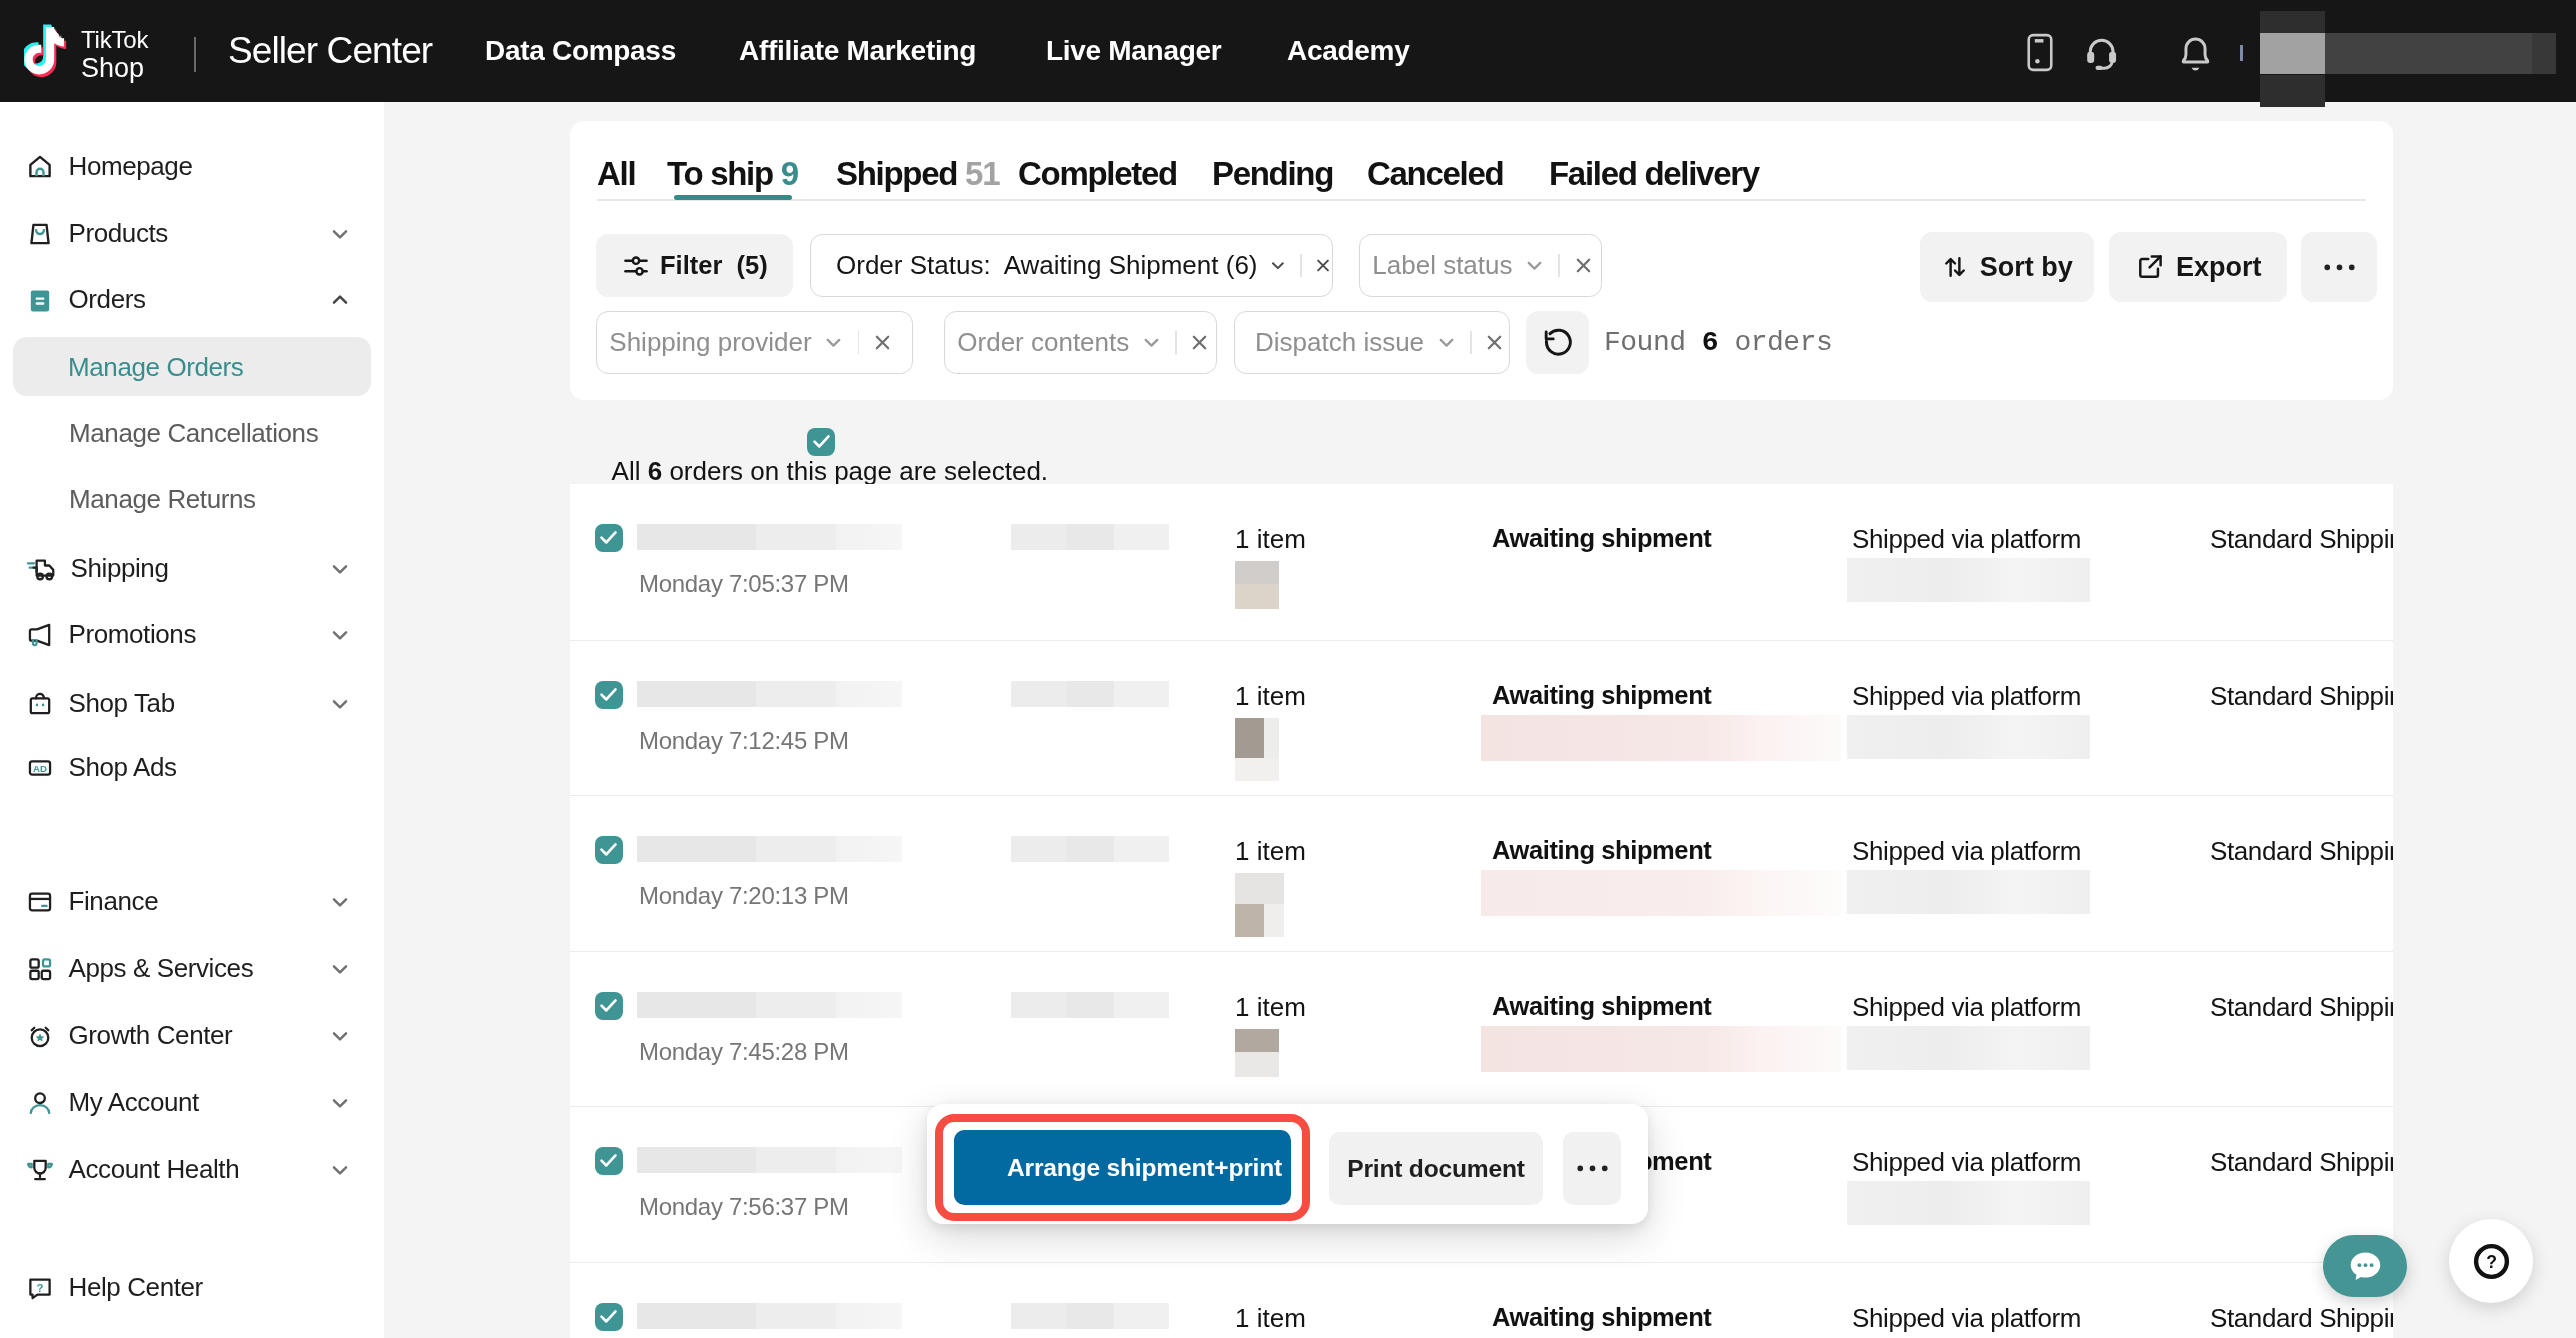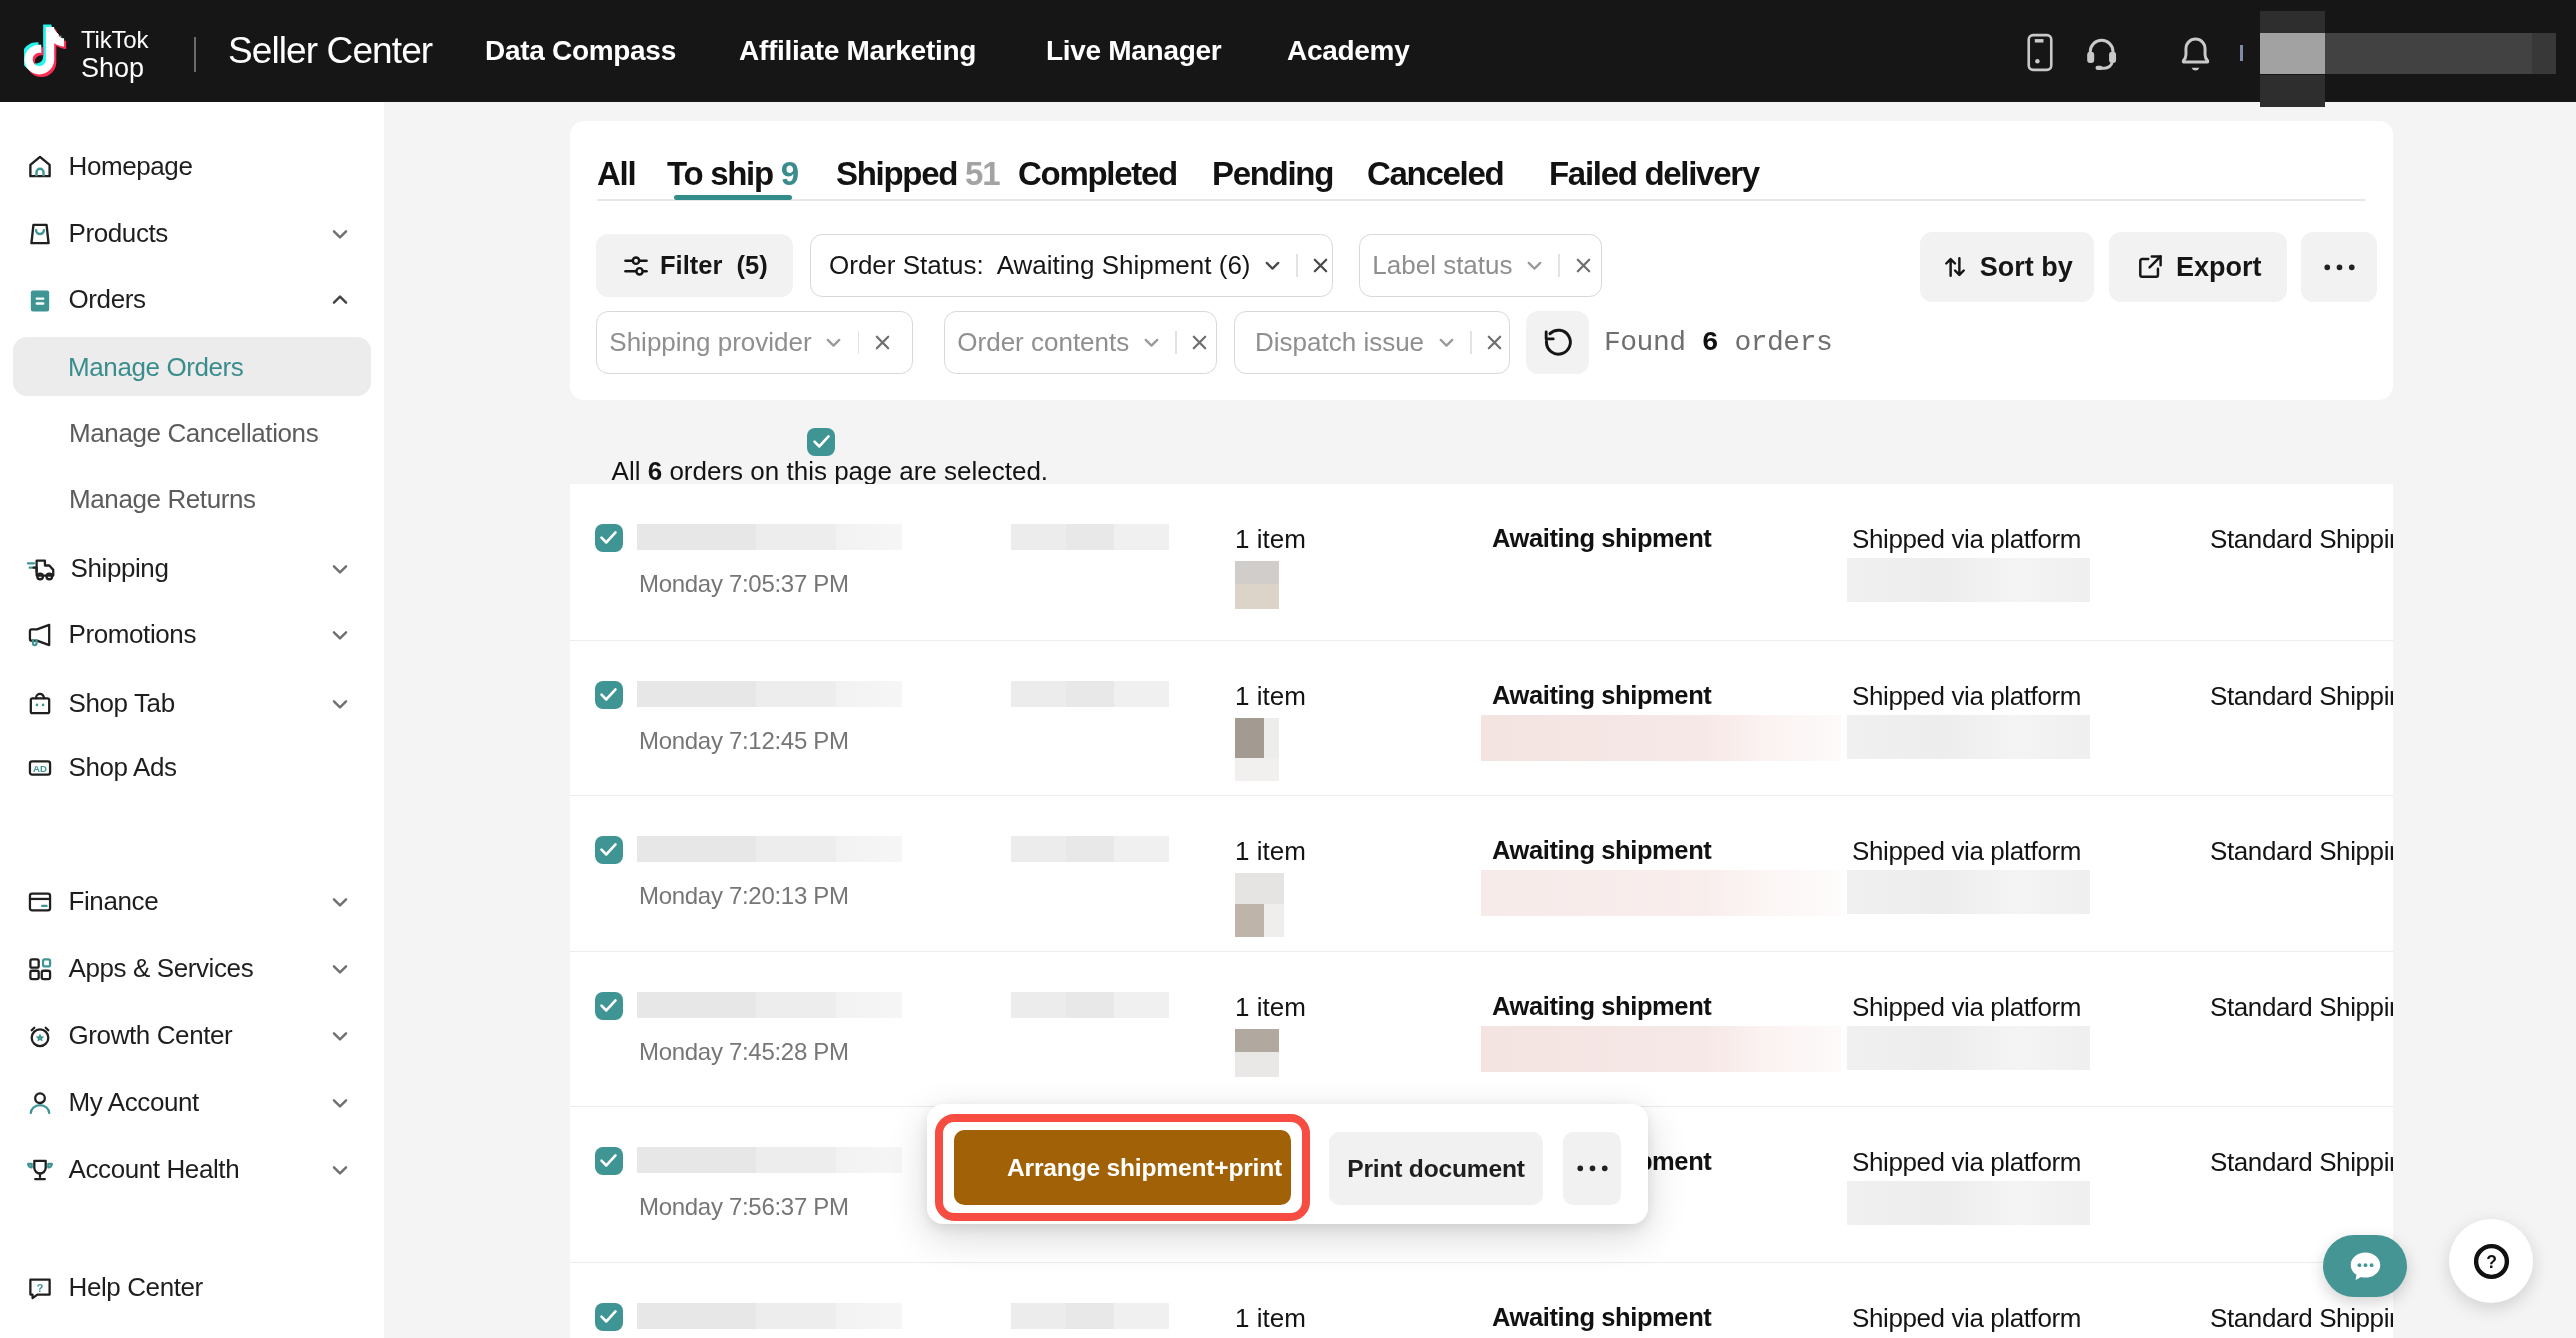--- a/index.html
+++ b/index.html
@@ -60,21 +60,21 @@
 .c-await { position:absolute; left:922px; top:40px; font-size:25.5px; letter-spacing:-0.4px; font-weight:bold; color:#111; }
 .c-ship { position:absolute; left:1282px; top:40px; font-size:26px; letter-spacing:-0.4px; color:#141414; }
 .c-std { position:absolute; left:1640px; top:40px; font-size:26px; letter-spacing:-0.4px; color:#141414; white-space:nowrap; }
 .blur-pink { position:absolute; left:911px; top:74px; width:360px; height:46px; background:linear-gradient(90deg,#f3e4e2 0%,#f6e8e6 62%,#fbf2f1 78%,#fdfafa 100%); }
 .blur-gray { position:absolute; left:1277px; top:74px; width:243px; height:44px; background:linear-gradient(90deg,#f0f0f0,#ededed 40%,#f4f4f4 70%,#efefef); }
 .thumb { position:absolute; left:665px; top:77px; width:49px; height:63px; }
 
 
 .popup { position:absolute; left:927px; top:1104px; width:721px; height:120px; background:#fff; border-radius:16px; box-shadow:0 12.3px 39px rgba(0,0,0,0.16), 0 3.5px 10.6px rgba(0,0,0,0.08); }
 .redring { position:absolute; left:935px; top:1114px; width:375px; height:107px; border:8.8px solid #f64c41; border-radius:19.3px; background:transparent; }
-.btn-teal { position:absolute; left:954px; top:1130px; width:337px; height:75px; background:#a16207; border-radius:10.6px; color:#fff; font-size:24.6px; letter-spacing:-0.2px; font-weight:bold; display:flex; align-items:center; justify-content:center;padding-left:44px; }
+.btn-teal { position:absolute; left:954px; top:1130px; width:337px; height:75px; background:#0369a1; border-radius:10.6px; color:#fff; font-size:24.6px; letter-spacing:-0.2px; font-weight:bold; display:flex; align-items:center; justify-content:center;padding-left:44px; }
 .btn-print { position:absolute; left:1329px; top:1132px; width:214px; height:73px; background:#f1f1f2; border-radius:10.6px; color:#1f1f1f; font-size:24.6px; letter-spacing:-0.2px; font-weight:bold; display:flex; align-items:center; justify-content:center; }
 .btn-dots { position:absolute; left:1563px; top:1132px; width:58px; height:73px; background:#f1f1f2; border-radius:10.6px; color:#1f1f1f; font-size:27px; font-weight:bold; display:flex; align-items:center; justify-content:center; letter-spacing:1.8px; }
 
 
 .chatpill { position:absolute; left:2323px; top:1235px; width:84px; height:62px; background:#459594; border-radius:31px; box-shadow:0 5.3px 16px rgba(0,0,0,0.18); display:flex; align-items:center; justify-content:center; }
 .helpfab { position:absolute; left:2449px; top:1219px; width:84px; height:84px; background:#fff; border-radius:50%; box-shadow:0 5.3px 17.6px rgba(0,0,0,0.15); display:flex; align-items:center; justify-content:center; }
 </style>
 </head>
 <body>
 
@@ -284,21 +284,21 @@
     <svg width="30" height="30" viewBox="0 0 34 34" fill="none" stroke="#161616" stroke-width="2.8" stroke-linecap="round" style="margin-right:8.8px">
       <path d="M5 11 h8"></path>
         <circle cx="17" cy="11" r="3.6"></circle>
         <path d="M21 11 h8"></path>
       <path d="M5 23 h12"></path>
         <circle cx="21" cy="23" r="3.6"></circle>
         <path d="M25 23 h4"></path>
     </svg>
     <span style="font-size:25.5px">Filter&nbsp; (5)</span>
   </div>
-  <div class="fbox" style="left:240px;top:113px;width:523px;padding-left:18px">
+  <div class="fbox" style="left:240px;top:113px;width:523px;padding-left:25px">
     <span>Order Status:&nbsp; Awaiting Shipment (6)</span>
     <svg width="23" height="23" viewBox="0 0 26 26" fill="none" stroke="#4a4a4a" stroke-width="2.6" stroke-linecap="round" stroke-linejoin="round" style="margin-left:10.6px">
         <path d="M6.5 10 l6.5 6.5 l6.5 -6.5"></path>
       </svg>
     <span class="vsep"></span>
     <svg width="21" height="21" viewBox="0 0 24 24" fill="none" stroke="#4a4a4a" stroke-width="2.6" stroke-linecap="round">
         <path d="M5.5 5.5 l13 13 M18.5 5.5 l-13 13"></path>
       </svg>
   </div>
   <div class="fbox" style="left:789px;top:113px;width:243px;padding-left:12.3px">

